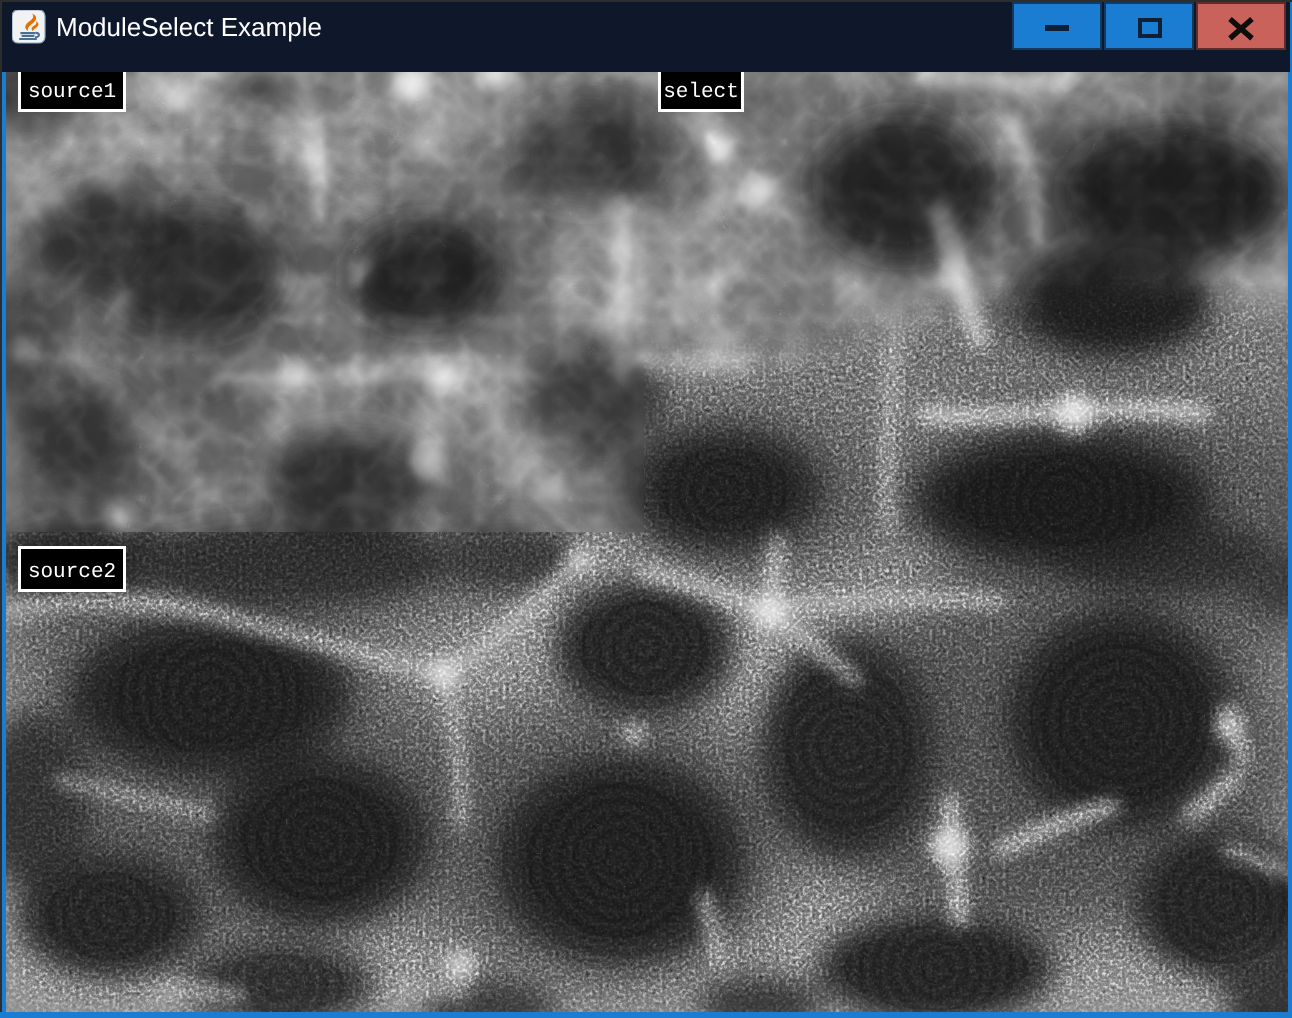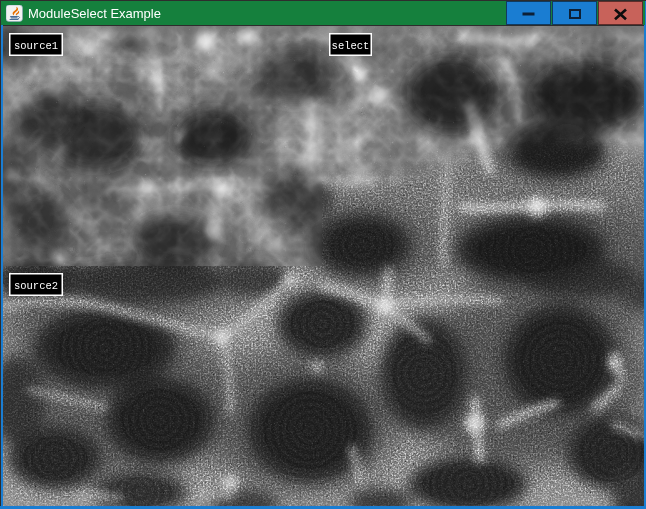--- a/index.html
+++ b/index.html
@@ -1,17 +1,17 @@
 <!DOCTYPE html>
 <html><head><meta charset="utf-8"><style>
 * { margin:0; padding:0; box-sizing:border-box; }
 body { width:646px; height:509px; overflow:hidden; background:#2d2d2d;
   font-family:"Liberation Sans", sans-serif; }
 #win { position:absolute; left:0; top:0; width:646px; height:509px; }
-#titlebar { position:absolute; left:1px; top:1px; width:644px; height:24px; background:#15803d; }
+#titlebar { position:absolute; left:1px; top:1px; width:644px; height:35px; background:#0f172a; }
 #tbtop { position:absolute; left:0; top:0; width:646px; height:1px; background:#2d2d2d; }
 #borderL { position:absolute; left:0; top:1px; width:1px; height:508px; background:#2d2d2d; }
 #borderL2 { position:absolute; left:1px; top:25px; width:2px; height:484px; background:#1a7dd2; }
 #borderR { position:absolute; left:644px; top:1px; width:2px; height:508px; background:#1a7dd2; }
 #borderB { position:absolute; left:0; top:506px; width:646px; height:3px; background:#1a7dd2; }
 #title { position:absolute; left:27px; top:5px; color:#fff; font-size:13px; }
 .btn { position:absolute; top:1px; width:45px; height:24px; border:1px solid #123a5e; }
 #bmin { left:506px; background:#1a7dd2; }
 #bmax { left:552px; background:#1a7dd2; }
 #bclose { left:598px; background:#c8625a; border-color:#5e2d2a; }

